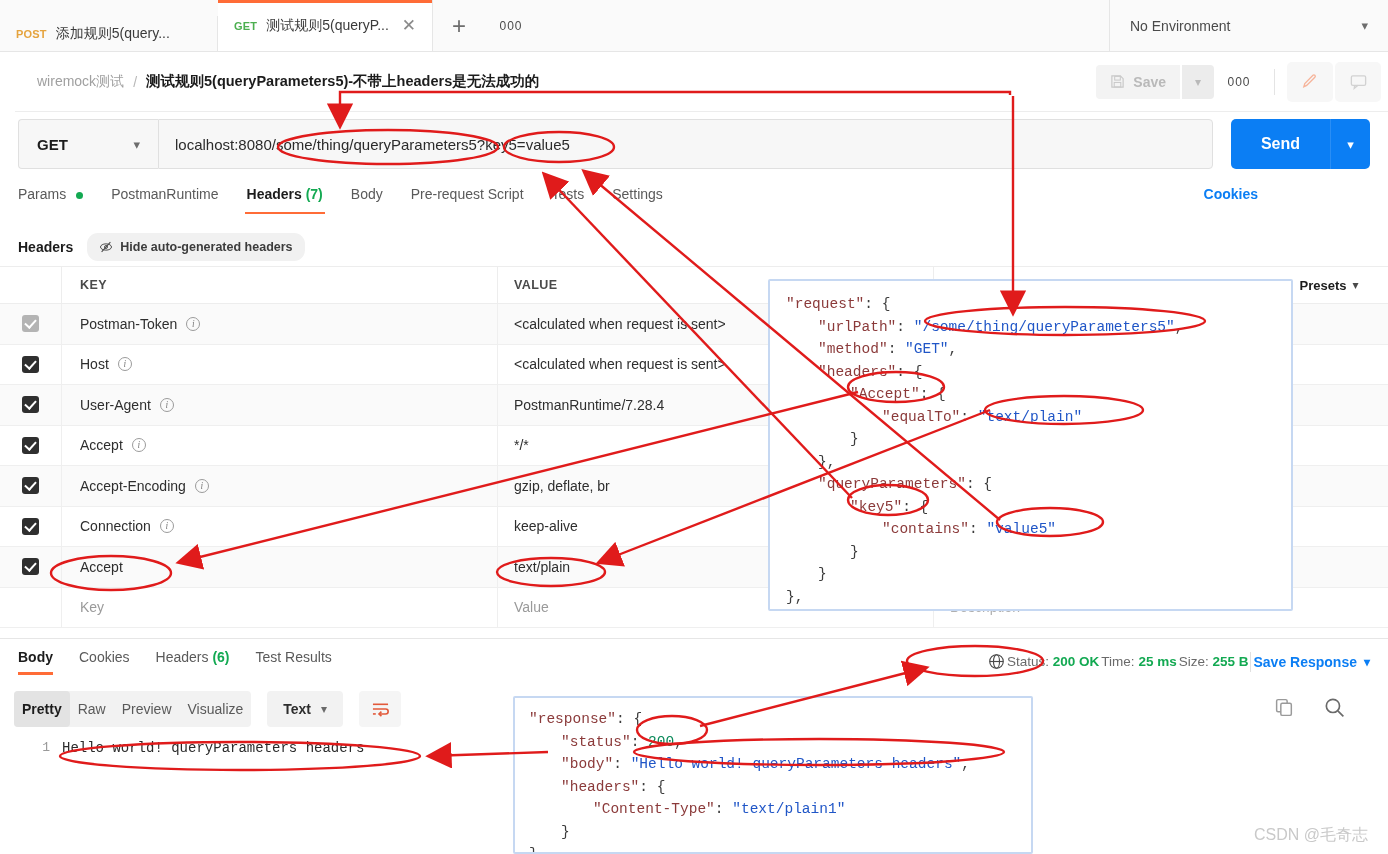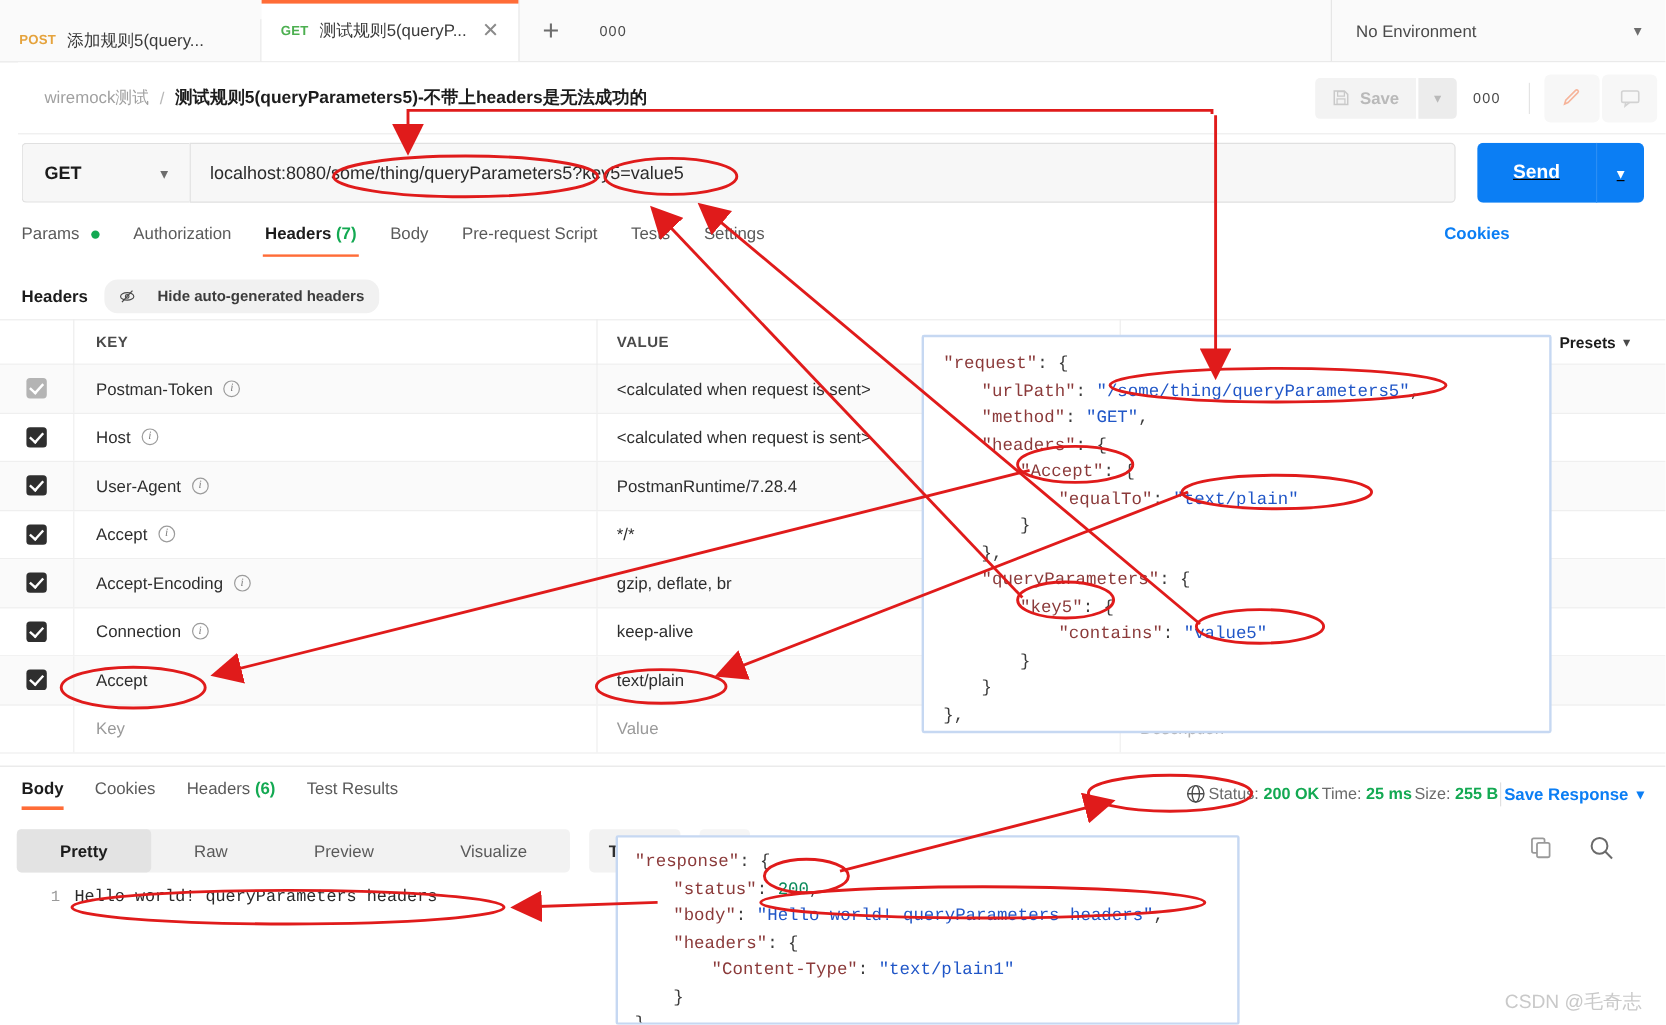--- a/index.html
+++ b/index.html
@@ -82,21 +82,21 @@
     width:140px; height:50px; border:1px solid #e0e0e0; border-right:none;
     border-radius:4px 0 0 4px; background:#f7f7f7;
     display:flex; align-items:center; padding:0 18px; font-size:15px; font-weight:700; color:#1c1c1c;
   }
   .methodbox .chev { margin-left:auto; font-size:13px; font-weight:400; color:#6d6d6d; }
   .urlbox {
     flex:1; height:50px; border:1px solid #e0e0e0; border-radius:0 4px 4px 0; background:#f7f7f7;
     display:flex; align-items:center; padding:0 16px; font-size:15px; color:#2b2b2b;
   }
   .sendbtn {
-    margin-left:18px; height:50px; display:flex; align-items:stretch; border-radius:5px; overflow:hidden;text-decoration:underline;
+    margin-left:18px; height:50px; display:flex; align-items:stretch; border-radius:5px; overflow:hidden;
   }
   .sendbtn .lbl {
     background:#0b7ef4; color:#fff; font-size:16px; font-weight:700;
     display:flex; align-items:center; padding:0 30px;
   }
   .sendbtn .car {
     background:#0b7ef4; color:#fff; width:40px; display:flex; align-items:center; justify-content:center;
     font-size:13px; border-left:1px solid #2a8ef5;
   }
 
@@ -120,21 +120,21 @@
     margin-left:auto; color:#0b7ef4; font-size:14px; font-weight:700; cursor:pointer;
   }
 
   
   .hdrsub {
     position:absolute; left:0; top:228px; width:1388px; height:38px;
     display:flex; align-items:center; padding:0 18px; gap:14px;
   }
   .hdrsub .lab { font-size:14px; font-weight:700; color:#1c1c1c; }
   .hidegen {
-    display:flex; align-items:center; gap:18px; height:28px; padding:0 12px;
+    display:flex; align-items:center; gap:7px; height:28px; padding:0 12px;
     background:#f1f1f1; border-radius:11px; font-size:12.5px; font-weight:700; color:#3c3c3c; cursor:pointer;
   }
 
   
   .tbl { position:absolute; left:0; top:266px; width:1388px; }
   .tblhead {
     display:flex; height:38px; border-top:1px solid #ededed; border-bottom:1px solid #ededed;
     background:#fff; align-items:center;
   }
   .tblhead .c-chk { width:62px; border-right:1px solid #ededed; height:38px; }
@@ -185,21 +185,21 @@
   .respmeta { margin-left:auto; display:flex; align-items:center; gap:2px; font-size:13.5px; color:#6a6a6a; }
   .respmeta .gv { color:#13a952; font-weight:700; }
   .metasep { width:1px; height:20px; background:#e0e0e0; }
   .saveresp { color:#0b7ef4; font-weight:700; font-size:14px; display:flex; align-items:center; gap:7px; cursor:pointer; }
 
   .bodybar {
     position:absolute; left:0; top:684px; width:1388px; height:50px;
     display:flex; align-items:center; padding:0 14px; gap:8px;
   }
   .segwrap { display:flex; background:#f2f2f2; border-radius:4px; height:36px; align-items:center; }
-  .seg { padding:0 36px; height:36px; display:flex; align-items:center; font-size:14px; color:#5a5a5a; cursor:pointer; }
+  .seg { padding:0 8px; height:36px; display:flex; align-items:center; font-size:14px; color:#5a5a5a; cursor:pointer; }
   .seg.sel { background:#e3e3e3; border-radius:4px; color:#1c1c1c; font-weight:700; }
   .fmtsel {
     display:flex; align-items:center; gap:10px; height:36px; padding:0 16px;
     background:#f2f2f2; border-radius:4px; margin-left:8px; font-size:14px; color:#2e2e2e; font-weight:700; cursor:pointer;
   }
   .fmtsel .chev { font-size:12px; font-weight:400; color:#6a6a6a; }
   .wrapbtn {
     width:42px; height:36px; background:#f5f5f5; border-radius:4px; margin-left:8px;
     display:flex; align-items:center; justify-content:center; cursor:pointer;
   }
@@ -302,21 +302,21 @@
       <div class="lbl">Send</div>
       <div class="car">▾</div>
     </div>
   </div>
 
   <div class="reqtabs">
     <div class="rtab">
       <span>Params</span>
       <span class="dot"></span>
     </div>
-    <div class="rtab">Authorization</div>
+    <div class="rtab">PostmanRuntime</div>
     <div class="rtab sel">
       <span>Headers</span>
       <span class="cnt">(7)</span>
     </div>
     <div class="rtab">Body</div>
     <div class="rtab">Pre-request Script</div>
     <div class="rtab">Tests</div>
     <div class="rtab">Settings</div>
     <div class="cookieslink">Cookies</div>
   </div>

